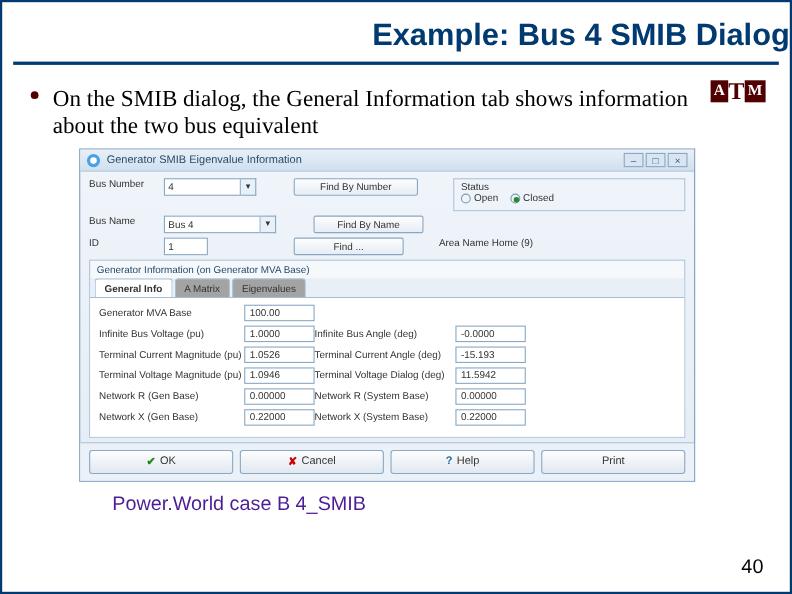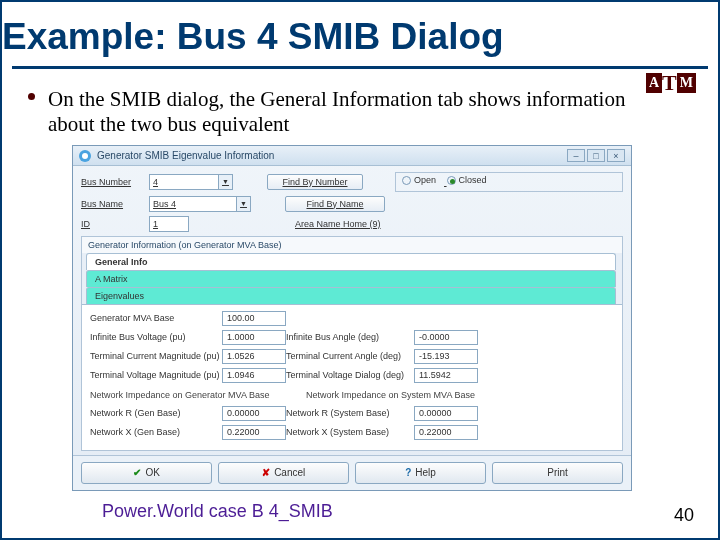--- a/index.html
+++ b/index.html
@@ -1,44 +1,44 @@
 <!DOCTYPE html>
 <html><head>
 <meta charset="utf-8">
 <style>
   * { box-sizing: border-box; margin: 0; padding: 0; }
   body { width: 720px; height: 540px; background: #fff; font-family: Arial, sans-serif; position: relative; border: 2px solid #003a70; }
-  .title { text-align: left; font-size: 37px; font-weight: bold; color: #003a70; padding: 14px 0 8px; }
+  .title { text-align: right; font-size: 28px; font-weight: bold; color: #003a70; padding: 14px 0 8px; }
   .title-underline { height: 3px; background: #003a70; margin: 0 10px; }
   .logo { position: absolute; top: 68px; right: 22px; font-family: "Times New Roman", serif; }
   .logo-box { display: inline-block; background: #500000; color: #fff; font-weight: bold; font-size: 14px; padding: 2px 3px; vertical-align: middle; }
   .logo-t { display: inline-block; color: #500000; font-size: 22px; font-weight: bold; vertical-align: middle; }
   .bullet-area { padding: 18px 46px 0 46px; font-family: "Times New Roman", serif; font-size: 21px; color: #000; position: relative; }
   .bullet-dot { position: absolute; left: 26px; top: 24px; width: 7px; height: 7px; background: #500000; border-radius: 50%; }
   .dialog-shot { margin: 8px 0 0 70px; width: 560px; border: 1px solid #7a9ab8; background: linear-gradient(#f0f5fa,#e4ecf5); font-family: Tahoma, Arial, sans-serif; font-size: 10px; color: #333; }
   .dlg-titlebar { background: linear-gradient(#e8f0f8,#cfe0ef); height: 20px; display: flex; align-items: center; padding: 0 6px; border-bottom: 1px solid #a7bfd4; }
   .dlg-icon { width: 12px; height: 12px; background: #4aa3e0; border-radius: 50%; margin-right: 6px; flex: 0 0 auto; position: relative; }
   .dlg-icon:after { content: ""; position: absolute; left: 3px; top: 3px; width: 6px; height: 6px; background: #fff; border-radius: 50%; }
   .dlg-title { flex: 1; font-size: 10px; color: #2a4a68; }
   .winbtn { width: 18px; height: 13px; background: #d9e6f2; border: 1px solid #8aa8c2; margin-left: 2px; display: flex; align-items: center; justify-content: center; font-size: 9px; color: #3a5a78; }
   .dlg-body { padding: 6px 8px 4px; }
-  .row { display: flex; align-items: center; margin-bottom: 4px; gap: 4px; text-decoration: underline; }
+  .row { display: flex; align-items: flex-start; margin-bottom: 4px; gap: 4px; }
   .lbl { flex: 0 0 64px; font-size: 9px; }
   .txtbox { background: #fff; border: 1px solid #8aa8c2; height: 16px; padding: 1px 3px; font-size: 9px; display: flex; align-items: center; }
   .combo { display: flex; }
   .combo .arrow { width: 14px; background: #e8f0f8; border: 1px solid #8aa8c2; border-left: none; display: flex; align-items: center; justify-content: center; font-size: 7px; }
   .btn { background: linear-gradient(#fdfdfd,#e6edf5); border: 1px solid #8aa8c2; height: 16px; padding: 1px 6px; font-size: 9px; display: flex; align-items: center; justify-content: center; border-radius: 2px; }
   .status-box { border: 1px solid #b0c4d8; padding: 2px 6px 4px; font-size: 9px; }
   .radio { display: inline-flex; align-items: center; margin-right: 8px; }
   .radio .r { width: 9px; height: 9px; border: 1px solid #7a9ab8; border-radius: 50%; margin-right: 3px; position: relative; }
   .radio .r.on:after { content: ""; position: absolute; left: 2px; top: 2px; width: 5px; height: 5px; background: #2a8a2a; border-radius: 50%; }
   .groupbox { border: 1px solid #b0c4d8; margin-top: 4px; background: #f6f9fc; }
   .group-title { font-size: 9px; padding: 3px 6px; color: #2a4a68; }
-  .tabs { display: flex; border-bottom: 1px solid #a7bfd4; padding: 0 4px; background: #e8eff7; flex-direction: column; }
-  .tab { padding: 3px 8px; font-size: 9px; border: 1px solid #a7bfd4; border-bottom: none; margin-right: 2px; border-radius: 3px 3px 0 0; background: #5eead4; }
+  .tabs { display: flex; border-bottom: 1px solid #a7bfd4; padding: 0 4px; background: #e8eff7; }
+  .tab { padding: 3px 8px; font-size: 9px; border: 1px solid #a7bfd4; border-bottom: none; margin-right: 2px; border-radius: 3px 3px 0 0; background: #a3a3a3; }
   .tab.active { background: #fff; font-weight: bold; }
   .tabbody { background: #fff; padding: 6px 8px; }
   .frow { display: flex; align-items: center; margin-bottom: 4px; }
   .flbl { font-size: 9px; flex: 0 0 132px; }
   .flbl2 { font-size: 9px; flex: 0 0 128px; }
   .fval { background: #fff; border: 1px solid #8aa8c2; height: 15px; width: 64px; padding: 1px 4px; font-size: 9px; display: flex; align-items: center; }
   .sechdr { font-size: 9px; margin: 3px 0 2px; color: #444; }
   .btnbar { display: flex; gap: 6px; padding: 6px 8px; border-top: 1px solid #b0c4d8; background: #eaf1f8; }
   .bbtn { flex: 1; height: 22px; background: linear-gradient(#fdfdfd,#e0e8f0); border: 1px solid #8aa8c2; border-radius: 3px; display: flex; align-items: center; justify-content: center; font-size: 10px; gap: 4px; }
   .chk { color: #1a8a1a; font-weight: bold; }
@@ -71,23 +71,24 @@
     <div class="winbtn">×</div>
   </div>
   <div class="dlg-body">
     <div class="row">
       <div class="lbl">Bus Number</div>
       <div class="combo">
         <div class="txtbox" style="width:70px">4</div>
         <div class="arrow">▼</div>
       </div>
       <div style="width:26px"></div>
-      <div class="btn" style="width:96px">Find By Number</div>
+      <div class="btn" style="width:113px">Find By Number</div>
       <div style="width:24px"></div>
       <div class="status-box" style="flex:1">
+        <div>Status</div>
         <span class="radio">
             <span class="r"></span>
             <span>Open</span>
           </span>
         <span class="radio">
             <span class="r on"></span>
             <span>Closed</span>
           </span>
       </div>
     </div>
@@ -97,20 +98,21 @@
         <div class="txtbox" style="width:88px">Bus 4</div>
         <div class="arrow">▼</div>
       </div>
       <div style="width:26px"></div>
       <div class="btn" style="width:100px">Find By Name</div>
     </div>
     <div class="row">
       <div class="lbl">ID</div>
       <div class="txtbox" style="width:40px">1</div>
       <div style="width:70px"></div>
+      <div class="btn" style="width:100px">Find ...</div>
       <div style="width:24px"></div>
       <div style="font-size:9px"><span>Area Name</span> <span>Home (9)</span></div>
     </div>
 
     <div class="groupbox">
       <div class="group-title">Generator Information (on Generator MVA Base)</div>
       <div class="tabs">
         <div class="tab active">General Info</div>
         <div class="tab">A Matrix</div>
         <div class="tab">Eigenvalues</div>
@@ -130,24 +132,20 @@
           <div class="flbl">Terminal Current Magnitude (pu)</div>
           <div class="fval">1.0526</div>
           <div class="flbl2">Terminal Current Angle (deg)</div>
           <div class="fval">-15.193</div>
         </div>
         <div class="frow">
           <div class="flbl">Terminal Voltage Magnitude (pu)</div>
           <div class="fval">1.0946</div>
           <div class="flbl2">Terminal Voltage Dialog (deg)</div>
           <div class="fval">11.5942</div>
-        </div>
-        <div class="frow">
-          <div class="sechdr" style="flex:0 0 216px">Network Impedance on Generator MVA Base</div>
-          <div class="sechdr">Network Impedance on System MVA Base</div>
         </div>
         <div class="frow">
           <div class="flbl">Network R (Gen Base)</div>
           <div class="fval">0.00000</div>
           <div class="flbl2">Network R (System Base)</div>
           <div class="fval">0.00000</div>
         </div>
         <div class="frow">
           <div class="flbl">Network X (Gen Base)</div>
           <div class="fval">0.22000</div>

